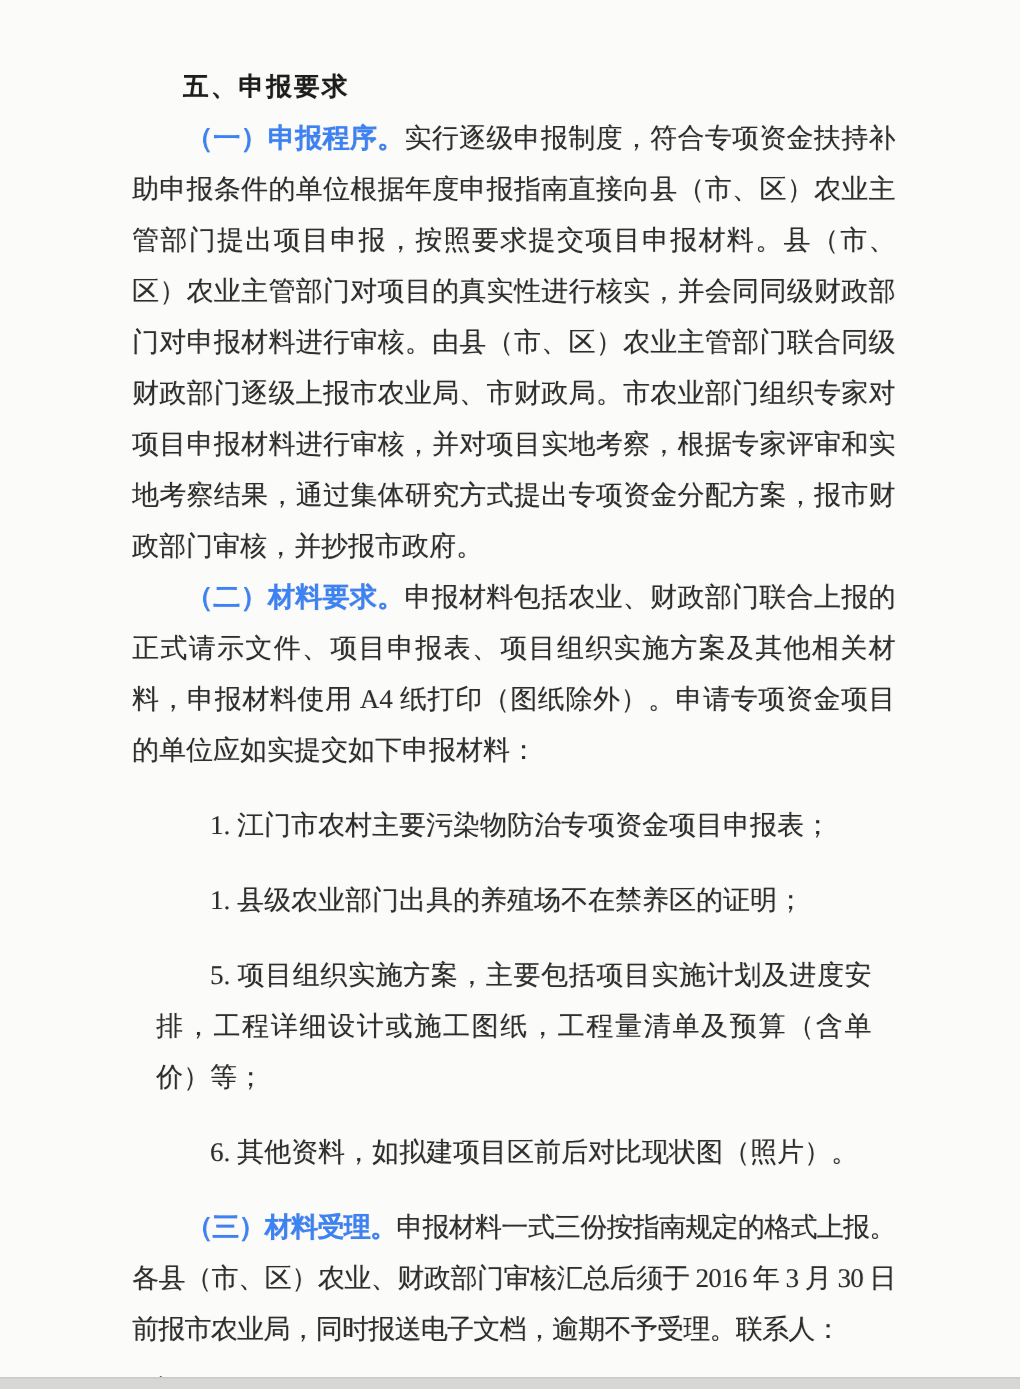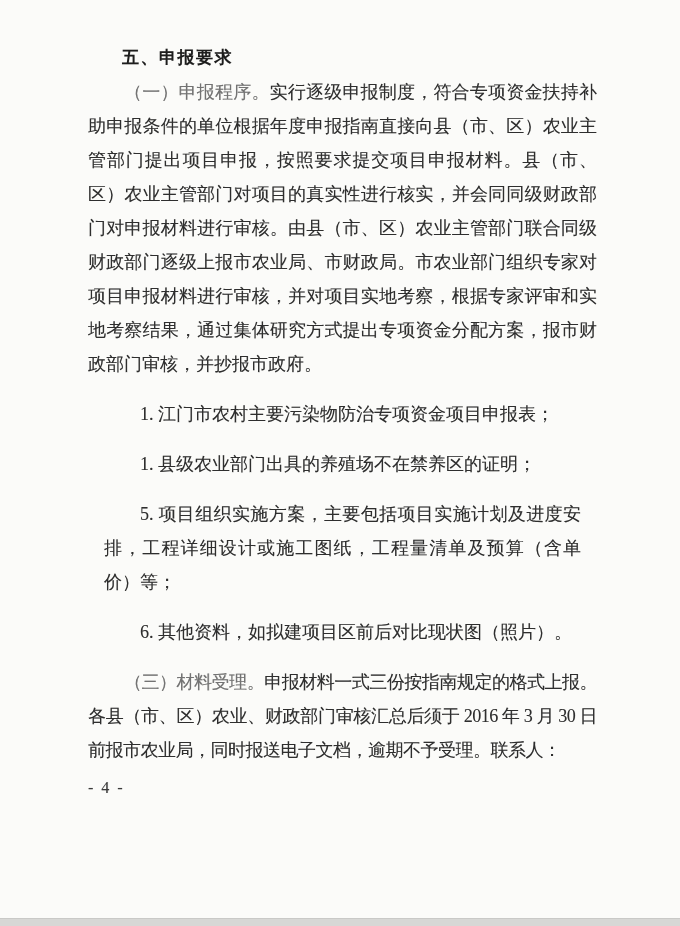--- a/index.html
+++ b/index.html
@@ -32,22 +32,22 @@
     text-indent: 2em;
     letter-spacing: 1.5px;
     line-height: 34px;
     text-align: left;
   }
   .para {
     margin: 0;
     text-indent: 2em;
   }
   .para .lead {
-    font-weight: normal;
-    color: #737373;
+    font-weight: bold;
+    color: #3b82f6;
   }
   .para.tight {
     letter-spacing: -0.5px;
   }
   .list-item {
     margin: 16px;
     text-indent: 2em;
   }
   .pagenum {
     margin-top: 4px;
@@ -68,20 +68,21 @@
 </style>
 </head>
 <body>
 
 <div class="page">
 
   <h1 class="heading">五、申报要求</h1>
 
   <p class="para"><b class="lead">（一）申报程序。</b><span>实行逐级申报制度，符合专项资金扶持补助申报条件的单位根据年度申报指南直接向县（市、区）农业主管部门提出项目申报，按照要求提交项目申报材料。县（市、区）农业主管部门对项目的真实性进行核实，并会同同级财政部门对申报材料进行审核。由县（市、区）农业主管部门联合同级财政部门逐级上报市农业局、市财政局。市农业部门组织专家对项目申报材料进行审核，并对项目实地考察，根据专家评审和实地考察结果，通过集体研究方式提出专项资金分配方案，报市财政部门审核，并抄报市政府。</span></p>
 
+  <p class="para"><b class="lead">（二）材料要求。</b><span>申报材料包括农业、财政部门联合上报的正式请示文件、项目申报表、项目组织实施方案及其他相关材料，申报材料使用 A4 纸打印（图纸除外）。申请专项资金项目的单位应如实提交如下申报材料：</span></p>
 
   <p class="list-item">1. 江门市农村主要污染物防治专项资金项目申报表；</p>
 
   <p class="list-item">1. 县级农业部门出具的养殖场不在禁养区的证明；</p>
 
 
 
   <p class="list-item">5. 项目组织实施方案，主要包括项目实施计划及进度安排，工程详细设计或施工图纸，工程量清单及预算（含单价）等；</p>
 
   <p class="list-item">6. 其他资料，如拟建项目区前后对比现状图（照片）。</p>

